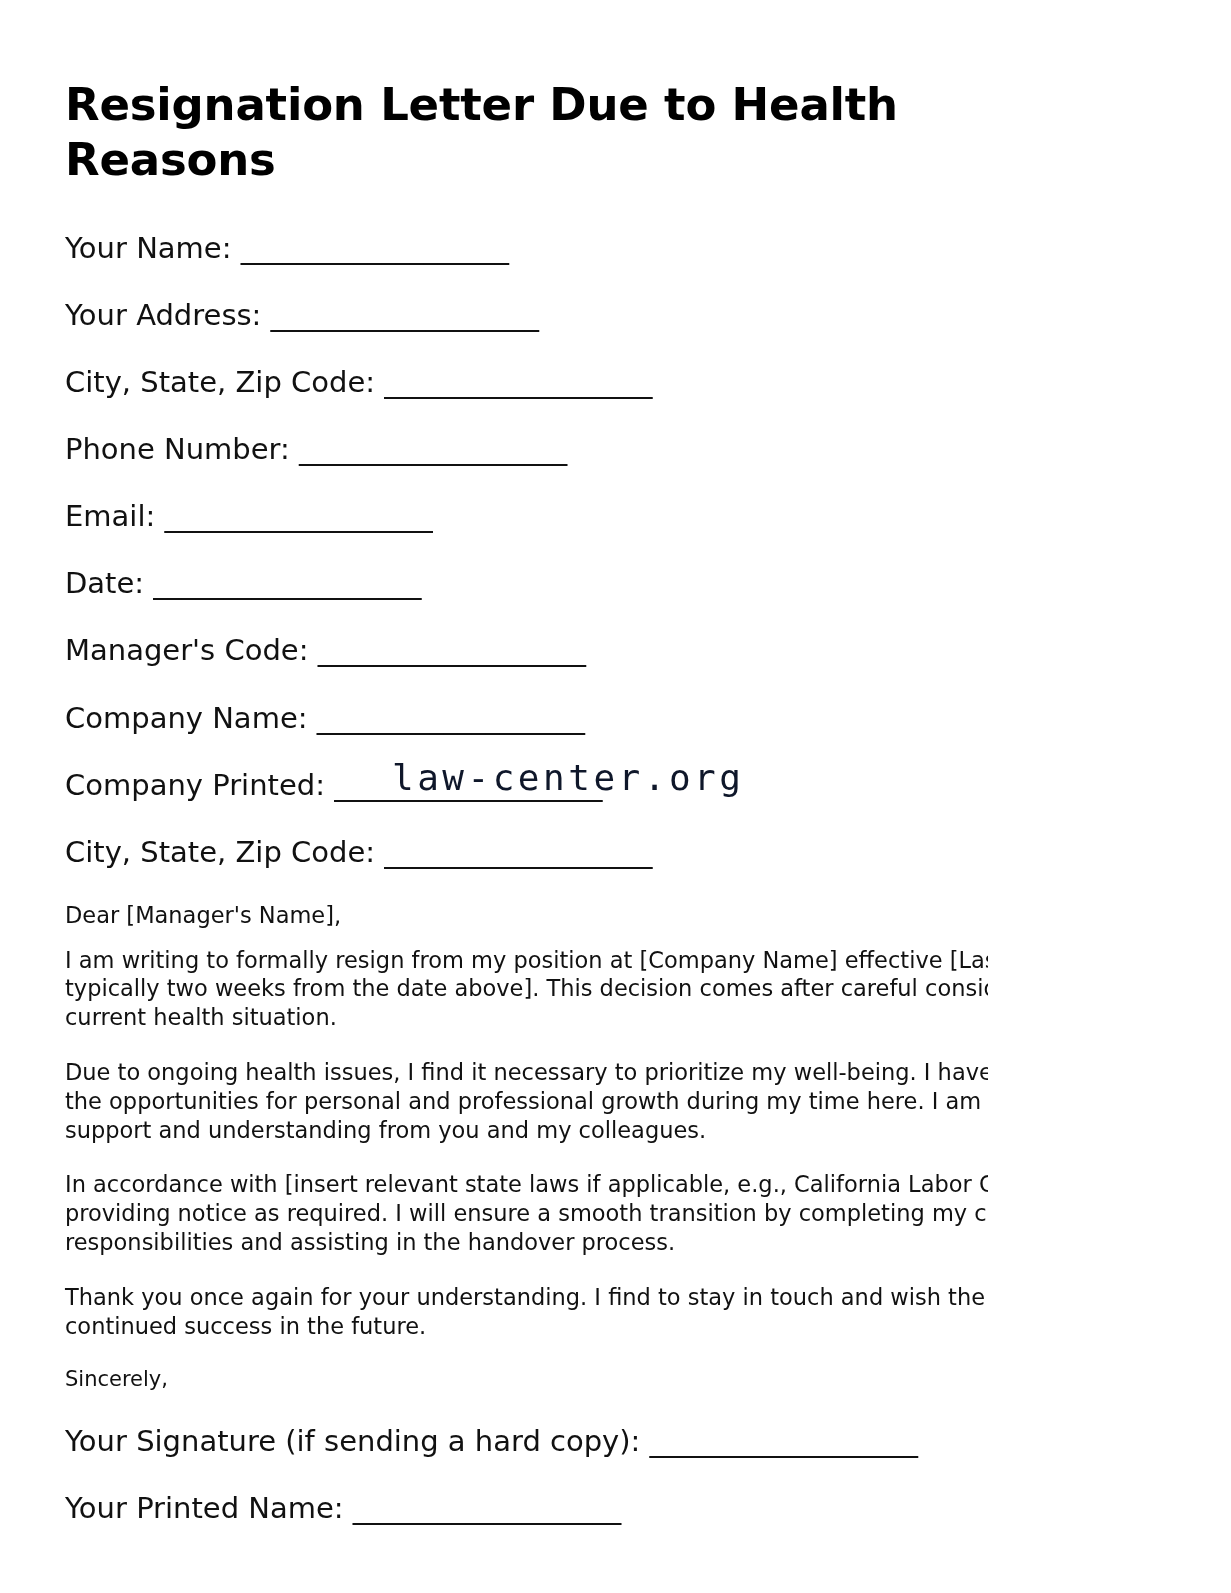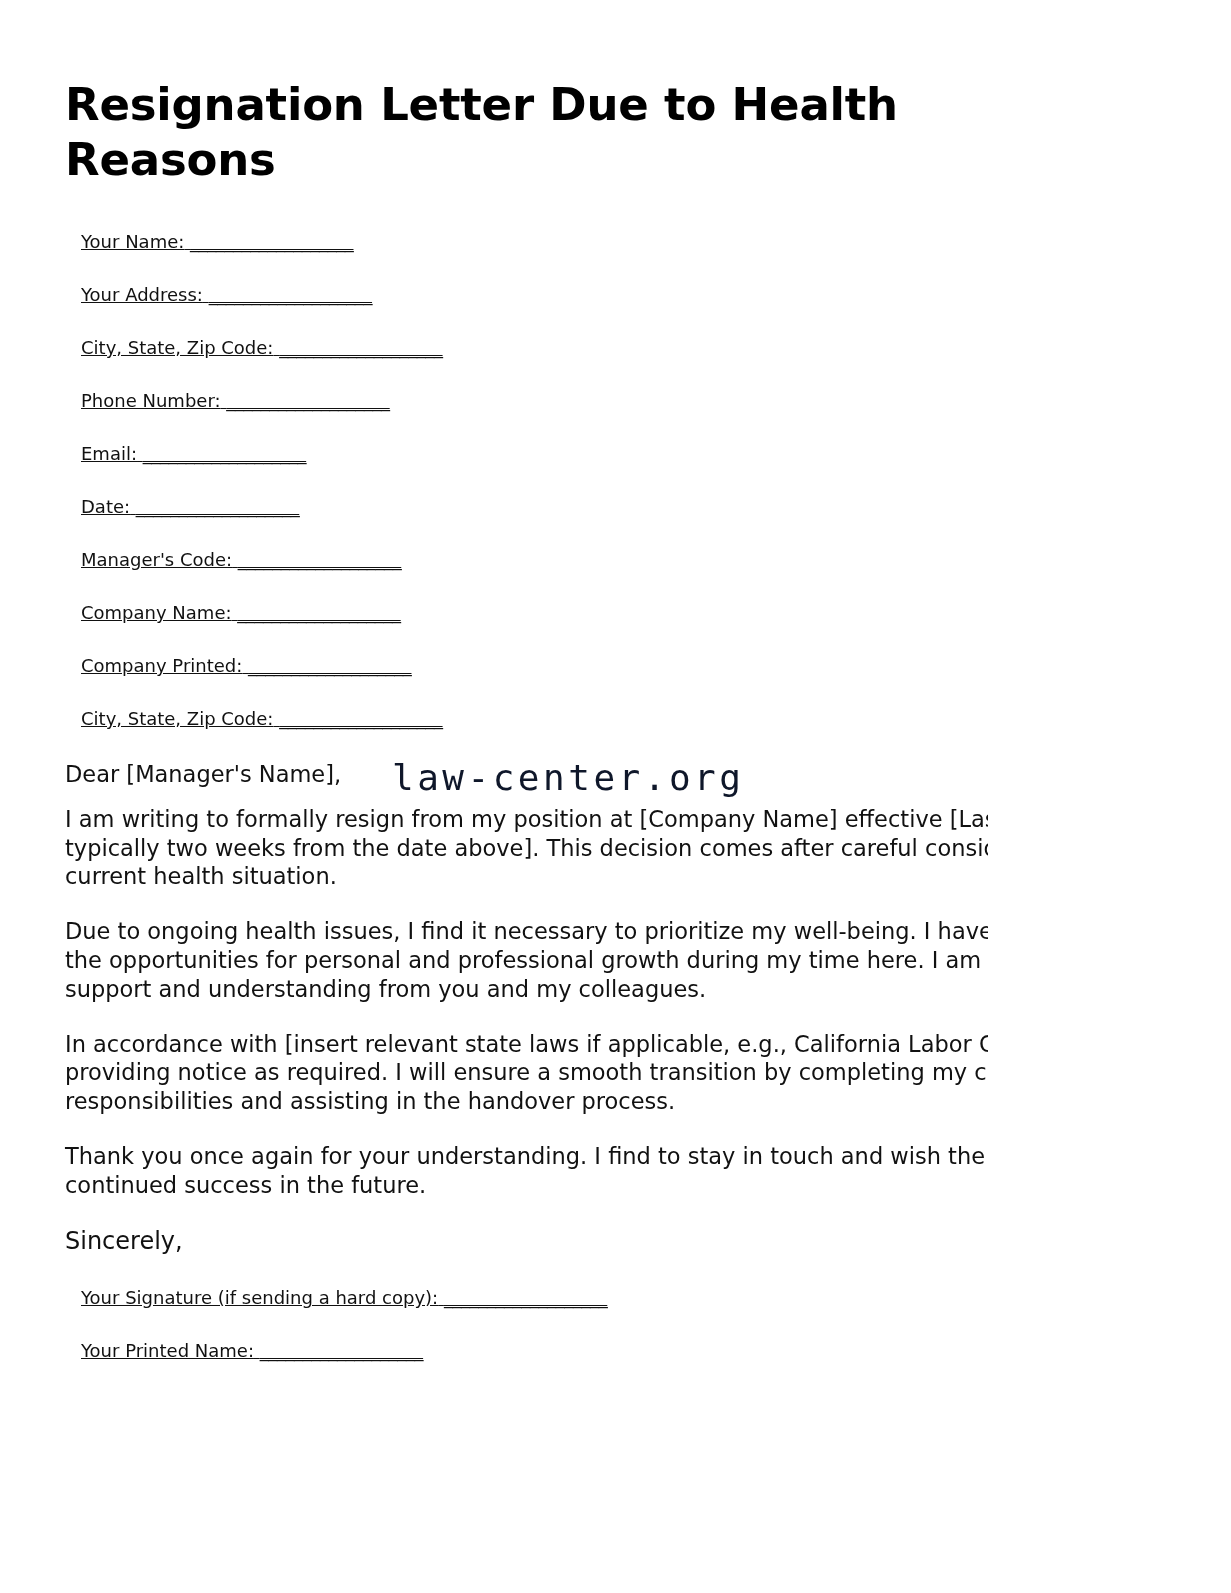--- a/index.html
+++ b/index.html
@@ -26,26 +26,25 @@
   .doc-title {
     font-size: 45px;
     font-weight: bold;
     line-height: 1.22;
     letter-spacing: -0.2px;
     margin: 0 0 42px 0;
     color: #000000;
     max-width: 920px;
   }
   .field-row {
-    font-size: 18px;
+    font-size: 29px;
     line-height: 1.28;
-    margin: 0 0 30px 16px;
+    margin: 0 0 30px 0;
     color: #111111;
     white-space: pre;
-    text-decoration: underline;
   }
   .field-label {
     color: #111111;
   }
   .field-blank {
     color: #111111;
     letter-spacing: -0.4px;
   }
   .salutation {
     font-size: 22.5px;
@@ -54,21 +53,21 @@
     color: #111111;
   }
   .para {
     font-size: 22.5px;
     line-height: 1.28;
     margin: 0 0 26px 0;
     color: #111111;
     max-width: 1100px;
   }
   .closing {
-    font-size: 24px;
+    font-size: 21px;
     line-height: 1.28;
     margin: 0 0 30px 0;
     color: #111111;
     white-space: pre;
   }
   .watermark {
     position: absolute;
     left: 392px;
     top: 760px;
     font-family: "DejaVu Sans Mono", "Liberation Mono", monospace;

